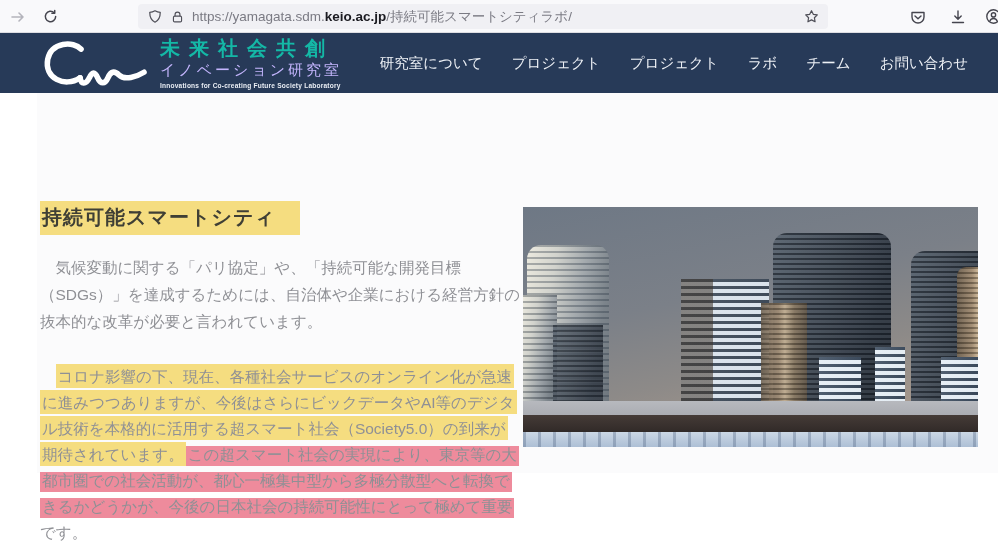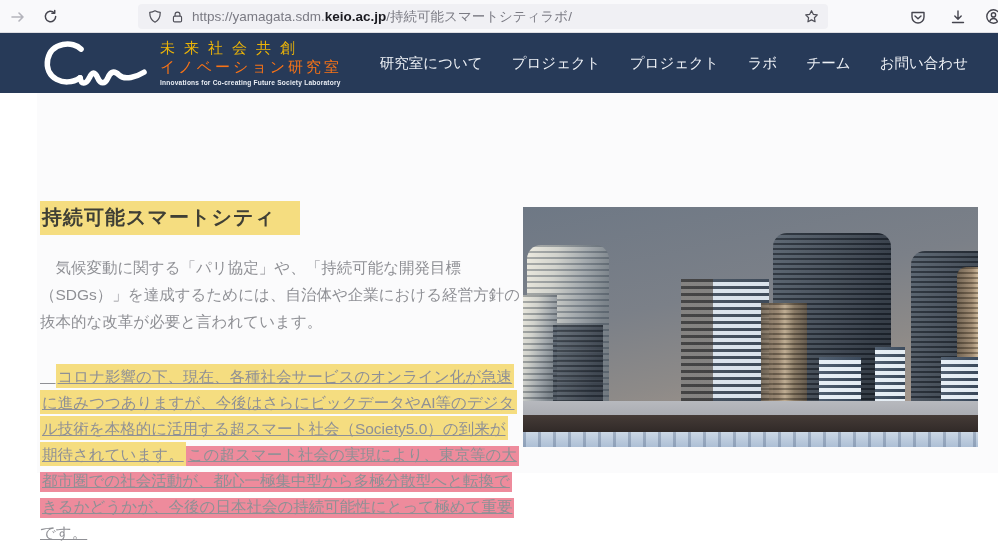--- a/index.html
+++ b/index.html
@@ -22,36 +22,36 @@
   .url-text{flex:1 1 auto;font-size:13.5px;color:#7a7a83;white-space:nowrap;overflow:hidden;margin-left:4px;}
   .url-text b{color:#1b1b21;font-weight:700;text-align:right;}
   .star{margin-left:auto;color:#45454e;}
   .pocket{left:905px;} .dl{left:945px;} .account{left:981px;}
 
   
   .navbar{position:relative;height:60px;background:var(--navy);display:flex;align-items:center;color:#fff;}
   .logo-wrap{display:flex;align-items:center;margin-left:38px;}
   .logo-svg{width:112px;height:50px;}
   .logo-text{margin-left:10px;line-height:1.25;}
-  .logo-title{font-size:15px;font-weight:400;letter-spacing:9px;color:#eab308;}
-  .logo-subtitle{font-size:15px;font-weight:500;letter-spacing:3px;color:#f97316;}
+  .logo-title{font-size:20px;font-weight:700;letter-spacing:9px;color:#14b8a6;}
+  .logo-subtitle{font-size:15px;font-weight:500;letter-spacing:3px;color:#c4b5fd;}
   .logo-tagline{font-size:6.6px;font-weight:700;letter-spacing:.2px;color:#e9edf4;margin-top:2px;}
   .nav-menu{margin-left:auto;margin-right:30px;display:flex;gap:29px;align-items:center;}
   .nav-item{font-size:14.5px;color:#eef1f6;cursor:pointer;white-space:nowrap;}
 
   
   .content{position:relative;height:380px;background:#fff;}
   .page{position:absolute;left:37px;top:0;right:0;bottom:0;background:var(--page-bg);}
   .text-col{position:absolute;left:3px;top:108px;width:472px;}
   .page-heading{display:inline-block;font-size:20px;font-weight:700;letter-spacing:1px;
     color:var(--heading-text);background:var(--yellow);padding:3px 24px 4px 2px;}
   .para{margin-top:19px;font-size:15.5px;color:var(--body-text);}
   .para .line{height:27px;line-height:27px;white-space:nowrap;}
   .para2{margin-top:29px;}
-  .para2 .line{height:26px;line-height:26px;text-decoration:underline;}
+  .para2 .line{height:26px;line-height:26px;}
   .seg-yellow{background:var(--yellow);padding:4px 2px 3px 2px;}
   .seg-pink{background:var(--pink);padding:0 2px 3px 2px;}
   .seg-none{padding:4px 0 3px 0;}
 
   
   .hero{position:absolute;left:486px;top:114px;width:455px;height:240px;overflow:hidden;
     background:linear-gradient(168deg,#6e7885 0%,#7b8088 38%,#8d8a88 62%,#a3968c 82%,#ab9d92 100%);}
   .b{position:absolute;}
   .stripes-light{background:
      repeating-linear-gradient(to bottom,rgba(40,52,66,.34) 0 2px,rgba(255,255,255,0) 2px 6px),

